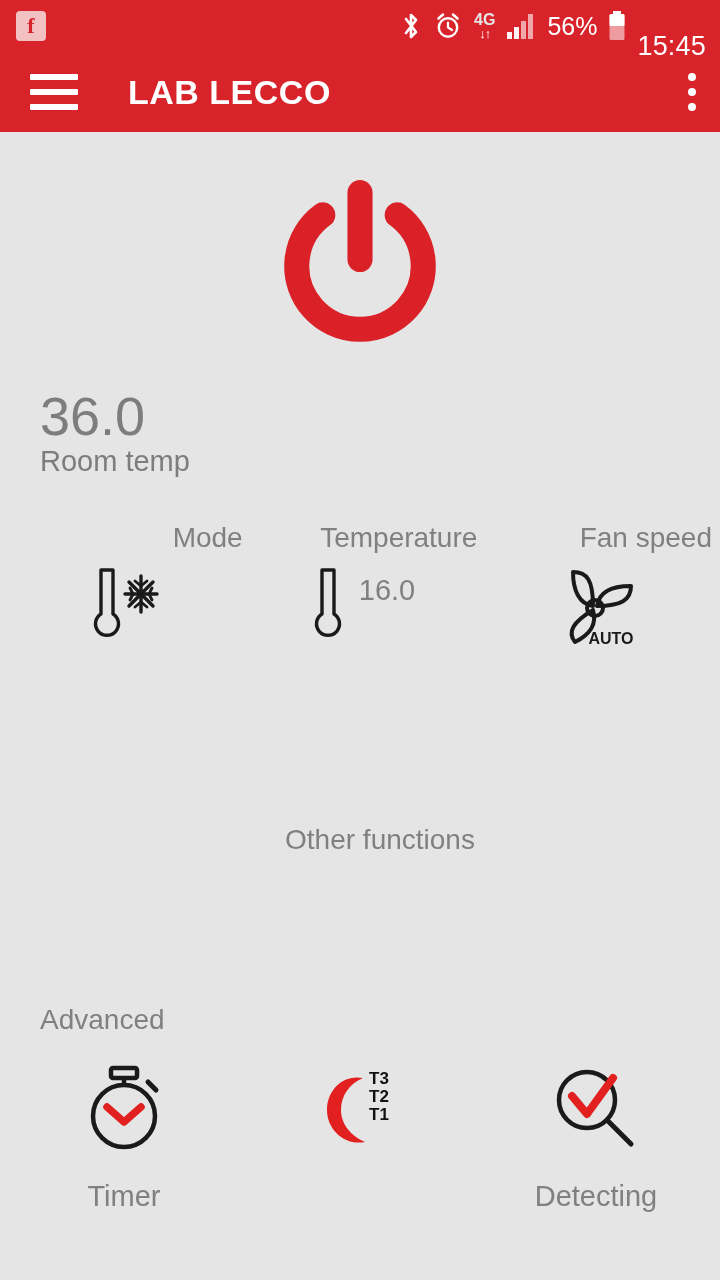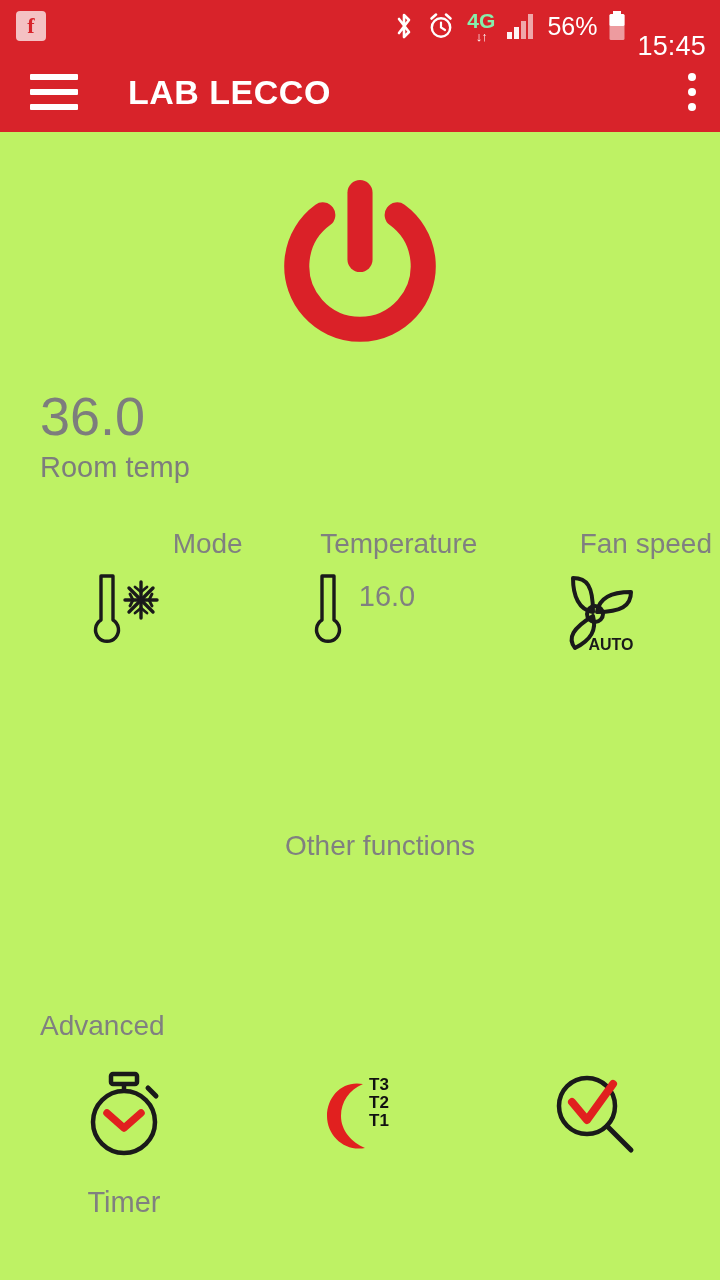--- a/index.html
+++ b/index.html
@@ -28,51 +28,51 @@
     font-family:"Liberation Serif", serif;
   }
   .sb-ico{ display:flex; align-items:center; }
   .sb-text{
     color:#fff; font-size:27px; letter-spacing:.2px;
     font-family:Liberation Sans, sans-serif;
     margin-top:40px;
   }
   .sb-pct{ color:#fff; font-size:25px; }
   .net-wrap{ display:flex; flex-direction:column; align-items:center; line-height:1; }
-  .net-label{ color:#86efac; font-weight:bold; font-size:21px; }
+  .net-label{ color:#e5e5e5; font-weight:bold; font-size:16px; }
   .net-arrows{ color:#fff; font-size:13px; margin-top:-1px; letter-spacing:-1px;}
 
   
   .appbar{
     height:80px; width:100%;
     background:#D8232A;
     display:flex; align-items:center;
     padding:0 24px 0 30px;
   }
   .hamburger{ width:48px; display:flex; flex-direction:column; gap:9px; cursor:pointer; }
   .hamburger span{ display:block; height:6px; background:#fff; border-radius:1px; }
   .app-title{
     color:#fff; font-size:34px; font-weight:bold;
     letter-spacing:.5px; margin-left:50px;
   }
   .overflow{ margin-left:auto; display:flex; flex-direction:column; gap:7px; align-items:center; cursor:pointer;}
   .overflow i{ width:8px; height:8px; background:#fff; border-radius:50%; display:block; }
 
   
-  .content{ position:relative; width:100%; height:1148px; background:#bef264; }
+  .content{ position:relative; width:100%; height:1148px; background:#e5e5e5; }
 
   .power-wrap{
     display:flex; justify-content:center; align-items:center;
     padding-top:42px; padding-bottom:10px;
   }
   .power-btn{ cursor:pointer; }
 
   .roomtemp{ padding-left:40px; margin-top:14px; }
   .roomtemp .val{ font-size:54px; color:#7d7d7d; line-height:1.05; }
-  .roomtemp .lbl{ font-size:29px; color:#7d7d7d; margin-top:6px; }
+  .roomtemp .lbl{ font-size:29px; color:#7d7d7d; }
 
   .controls{
     display:flex; margin-top:44px; padding:0 8px;
   }
   .ctl{ flex:1; display:flex; flex-direction:column; align-items:flex-end; cursor:pointer; }
   .ctl-label{ font-size:28px; color:#808080; margin-bottom:6px; }
   .ctl-icon-row{ display:flex; align-items:flex-start; justify-content:center; width:100%; }
   .ctl-value{ font-size:29px; color:#808080; margin-left:8px; margin-top:14px; }
 
   .section-title{
@@ -266,17 +266,18 @@
       </div>
 
       <div class="adv-item">
         <div class="adv-icon">
           <svg width="98" height="92" viewBox="0 0 98 92">
             <circle cx="40" cy="38" r="28" fill="none" stroke="#1a1a1a" stroke-width="4.5"></circle>
             <line x1="60" y1="58" x2="84" y2="82" stroke="#1a1a1a" stroke-width="5" stroke-linecap="round"></line>
             <path d="M25 34 L40 52 L66 16" fill="none" stroke="#E1201F" stroke-width="8" stroke-linecap="round" stroke-linejoin="round"></path>
           </svg>
         </div>
+        <div class="adv-label">Detecting</div>
       </div>
 
     </div>
   </div>
 </div>
 
 </body></html>

